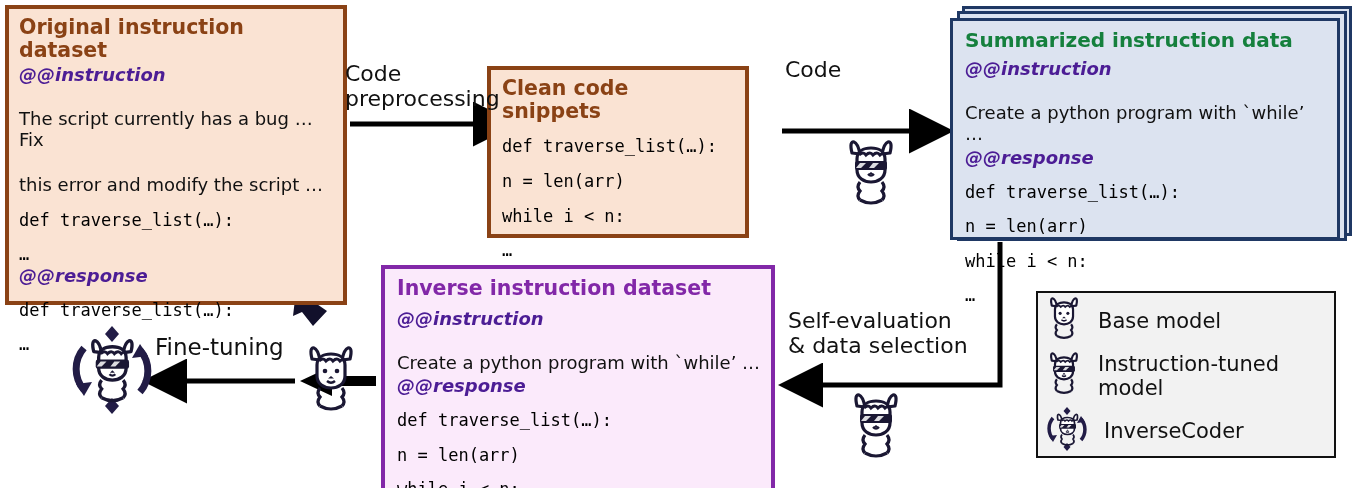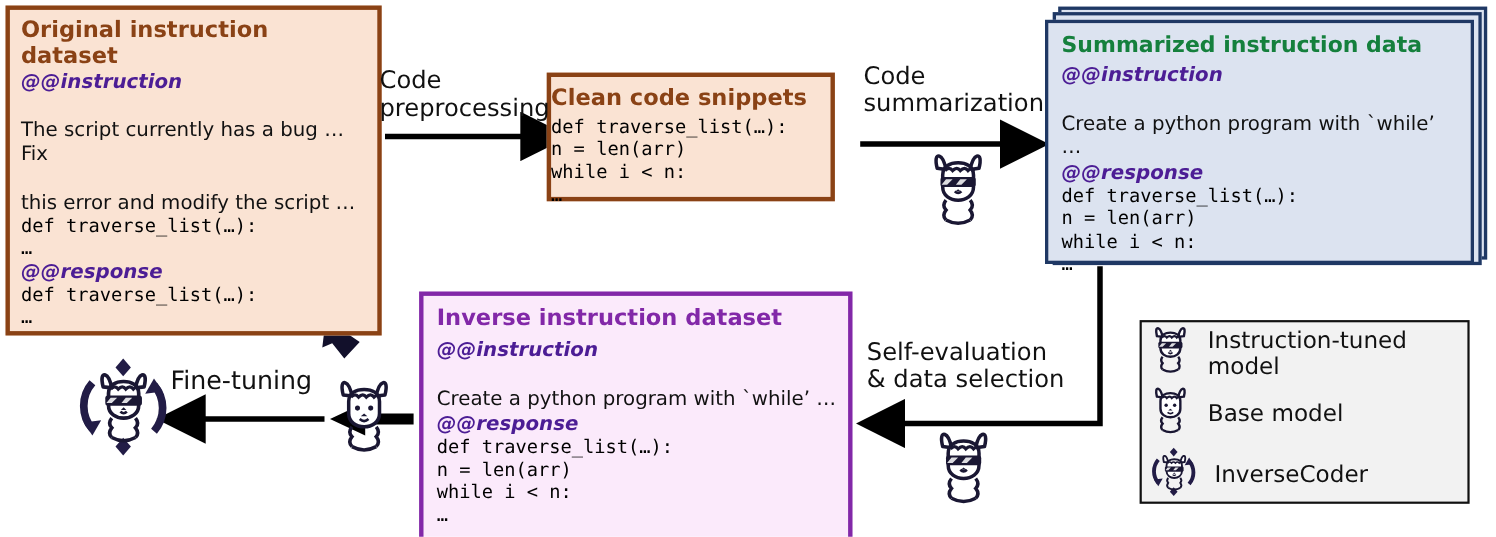--- a/index.html
+++ b/index.html
@@ -3,35 +3,35 @@
 <meta charset="utf-8">
 <style>
   html,body{margin:0;padding:0;background:#ffffff;}
   body{width:1360px;height:488px;position:relative;overflow:hidden;
        font-family:"DejaVu Sans","Liberation Sans",sans-serif;}
   .stage{position:absolute;left:0;top:0;width:1360px;height:488px;}
 
   
   .box{position:absolute;box-sizing:border-box;}
   .box .title{font-weight:bold;line-height:1.1;}
-  .mono{font-family:"DejaVu Sans Mono","Liberation Mono",monospace;}
+  .mono{font-family:"DejaVu Sans Mono","Liberation Mono",monospace;margin-top:14px;}
   .tag{font-weight:bold;font-style:italic;color:#4c1d95;}
   .plain{color:#111;margin-top:24px;}
 
   
   #orig{left:5px;top:5px;width:342px;height:300px;
         background:#FAE3D3;border:4px solid #8A4215;padding:6px 10px 0 10px;}
   #orig .title{color:#8A4215;font-size:20.5px;margin:1px 0 3px 0;}
   #orig .tag{font-size:18px;margin:1px 0 1px 0;}
   #orig .plain{font-size:18px;line-height:1.16;}
   #orig .mono{font-size:17px;line-height:1.18;}
 
   
-  #clean{left:497px;top:66px;width:262px;height:117px;
-         background:#FAE3D3;border:4px solid #8A4215;padding:6px 11px 0 0;}
+  #clean{left:487px;top:66px;width:262px;height:172px;
+         background:#FAE3D3;border:4px solid #8A4215;padding:6px 11px 0 11px;}
   #clean .title{color:#8A4215;font-size:20.5px;margin:1px 0 6px 0;}
   #clean .mono{font-size:17px;line-height:1.22;}
 
   
   .stackshadow{position:absolute;background:#DCE3F0;border:3px solid #1F3864;box-sizing:border-box;}
   #sh1{left:962px;top:6px;width:390px;height:230px;}
   #sh2{left:957px;top:11px;width:390px;height:230px;}
   #summ{left:950px;top:18px;width:390px;height:222px;
         background:#DCE3F0;border:3px solid #1F3864;padding:6px 10px 0 12px;}
   #summ .title{color:#15803d;font-size:20px;margin:2px 0 7px 0;}
@@ -132,21 +132,20 @@
     <div class="mono">  while i &lt; n:</div>
     <div class="mono">  …</div>
   </div>
 
   <div class="alabel" id="lbl-pre">
     <div>Code</div>
     <div>preprocessing</div>
   </div>
   <div class="alabel" id="lbl-sum">
     <div>Code</div>
-    <div>summarization</div>
   </div>
   <div class="alabel" id="lbl-ft">Fine-tuning</div>
   <div class="alabel" id="lbl-self">
     <div>Self-evaluation</div>
     <div>&amp; data selection</div>
   </div>
 
   <div class="llama" style="left:840px;top:137px;">
     <svg width="62" height="70" viewBox="0 0 62 70">
       <g>
@@ -219,54 +218,54 @@
           <path d="M31,35 l-2.5,2.5 l5,0 Z" fill="#1A1733"></path>
           <path d="M28,39 q3,3 6,0" fill="none" stroke="#1A1733" stroke-width="2.4"></path>
           <path d="M20,45 q-4,5 0,9 q-4,5 0,9 M42,45 q4,5 0,9 q4,5 0,9" fill="none" stroke="#1A1733" stroke-width="3.4"></path>
           <path d="M20,63 q11,6 22,0" fill="none" stroke="#1A1733" stroke-width="3.4"></path>
         </g>
       </g>
     </svg>
   </div>
 
   <div class="box" id="legend">
+    <div class="legrow">
+      <span>
+        <svg width="40" height="47" viewBox="0 0 62 72">
+          <path d="M12,16 C10,8 11,4 14,5 C17,6 19,12 20,17 Z" fill="#ffffff" stroke="#1A1733" stroke-width="3.4" stroke-linejoin="round"></path>
+          <path d="M50,16 C52,8 51,4 48,5 C45,6 43,12 42,17 Z" fill="#ffffff" stroke="#1A1733" stroke-width="3.4" stroke-linejoin="round"></path>
+          <path d="M17,22 C17,14 24,11 31,11 C38,11 45,14 45,22 L45,33 C45,41 38,45 31,45 C24,45 17,41 17,33 Z" fill="#ffffff" stroke="#1A1733" stroke-width="3.4"></path>
+          <path d="M19,18 q4,-4 7,0 q4,-4 7,0 q4,-4 7,0 q3,-3 5,1" fill="none" stroke="#1A1733" stroke-width="3"></path>
+          <circle cx="25" cy="28" r="2.4" fill="#1A1733"></circle>
+          <circle cx="37" cy="28" r="2.4" fill="#1A1733"></circle>
+          <path d="M31,33 l-3,2.5 l6,0 Z" fill="#1A1733"></path>
+          <path d="M27,38 q4,3.5 8,0" fill="none" stroke="#1A1733" stroke-width="2.4"></path>
+          <path d="M20,45 q-4,5 0,9 q-4,5 0,9 M42,45 q4,5 0,9 q4,5 0,9" fill="none" stroke="#1A1733" stroke-width="3.4"></path>
+          <path d="M20,63 q11,6 22,0" fill="none" stroke="#1A1733" stroke-width="3.4"></path>
+        </svg>
+      </span>
+      <span class="lbl">Base model</span>
+    </div>
+
     <div class="legrow">
       <span>
         <svg width="40" height="47" viewBox="0 0 62 72">
           <path d="M12,16 C10,8 11,4 14,5 C17,6 19,12 20,17 Z" fill="#ffffff" stroke="#1A1733" stroke-width="3.4" stroke-linejoin="round"></path>
           <path d="M50,16 C52,8 51,4 48,5 C45,6 43,12 42,17 Z" fill="#ffffff" stroke="#1A1733" stroke-width="3.4" stroke-linejoin="round"></path>
           <path d="M17,22 C17,14 24,11 31,11 C38,11 45,14 45,22 L45,33 C45,41 38,45 31,45 C24,45 17,41 17,33 Z" fill="#ffffff" stroke="#1A1733" stroke-width="3.4"></path>
           <path d="M19,18 q4,-4 7,0 q4,-4 7,0 q4,-4 7,0 q3,-3 5,1" fill="none" stroke="#1A1733" stroke-width="3"></path>
           <rect x="14" y="24" width="34" height="9.5" rx="2.5" fill="#1A1733"></rect>
           <path d="M19,26 l6,0 l-5,5 l-5,0 Z M33,26 l6,0 l-5,5 l-5,0 Z" fill="#ffffff" opacity="0.85"></path>
           <path d="M31,35 l-2.5,2.5 l5,0 Z" fill="#1A1733"></path>
           <path d="M28,39 q3,3 6,0" fill="none" stroke="#1A1733" stroke-width="2.4"></path>
           <path d="M20,45 q-4,5 0,9 q-4,5 0,9 M42,45 q4,5 0,9 q4,5 0,9" fill="none" stroke="#1A1733" stroke-width="3.4"></path>
           <path d="M20,63 q11,6 22,0" fill="none" stroke="#1A1733" stroke-width="3.4"></path>
         </svg>
       </span>
       <span class="lbl">Instruction-tuned model</span>
-    </div>
-
-    <div class="legrow">
-      <span>
-        <svg width="40" height="47" viewBox="0 0 62 72">
-          <path d="M12,16 C10,8 11,4 14,5 C17,6 19,12 20,17 Z" fill="#ffffff" stroke="#1A1733" stroke-width="3.4" stroke-linejoin="round"></path>
-          <path d="M50,16 C52,8 51,4 48,5 C45,6 43,12 42,17 Z" fill="#ffffff" stroke="#1A1733" stroke-width="3.4" stroke-linejoin="round"></path>
-          <path d="M17,22 C17,14 24,11 31,11 C38,11 45,14 45,22 L45,33 C45,41 38,45 31,45 C24,45 17,41 17,33 Z" fill="#ffffff" stroke="#1A1733" stroke-width="3.4"></path>
-          <path d="M19,18 q4,-4 7,0 q4,-4 7,0 q4,-4 7,0 q3,-3 5,1" fill="none" stroke="#1A1733" stroke-width="3"></path>
-          <circle cx="25" cy="28" r="2.4" fill="#1A1733"></circle>
-          <circle cx="37" cy="28" r="2.4" fill="#1A1733"></circle>
-          <path d="M31,33 l-3,2.5 l6,0 Z" fill="#1A1733"></path>
-          <path d="M27,38 q4,3.5 8,0" fill="none" stroke="#1A1733" stroke-width="2.4"></path>
-          <path d="M20,45 q-4,5 0,9 q-4,5 0,9 M42,45 q4,5 0,9 q4,5 0,9" fill="none" stroke="#1A1733" stroke-width="3.4"></path>
-          <path d="M20,63 q11,6 22,0" fill="none" stroke="#1A1733" stroke-width="3.4"></path>
-        </svg>
-      </span>
-      <span class="lbl">Base model</span>
     </div>
 
     <div class="legrow">
       <span>
         <svg width="46" height="52" viewBox="0 0 92 104">
           <path d="M18,72 A32,32 0 0 1 18,30" fill="none" stroke="#221C46" stroke-width="7"></path>
           <path d="M74,32 A32,32 0 0 1 74,74" fill="none" stroke="#221C46" stroke-width="7"></path>
           <path d="M74,26 l8,12 l-16,2 Z" fill="#221C46"></path>
           <path d="M18,78 l-8,-12 l16,-2 Z" fill="#221C46"></path>
           <path d="M46,8 l7,8 l-7,8 l-7,-8 Z" fill="#221C46"></path>

